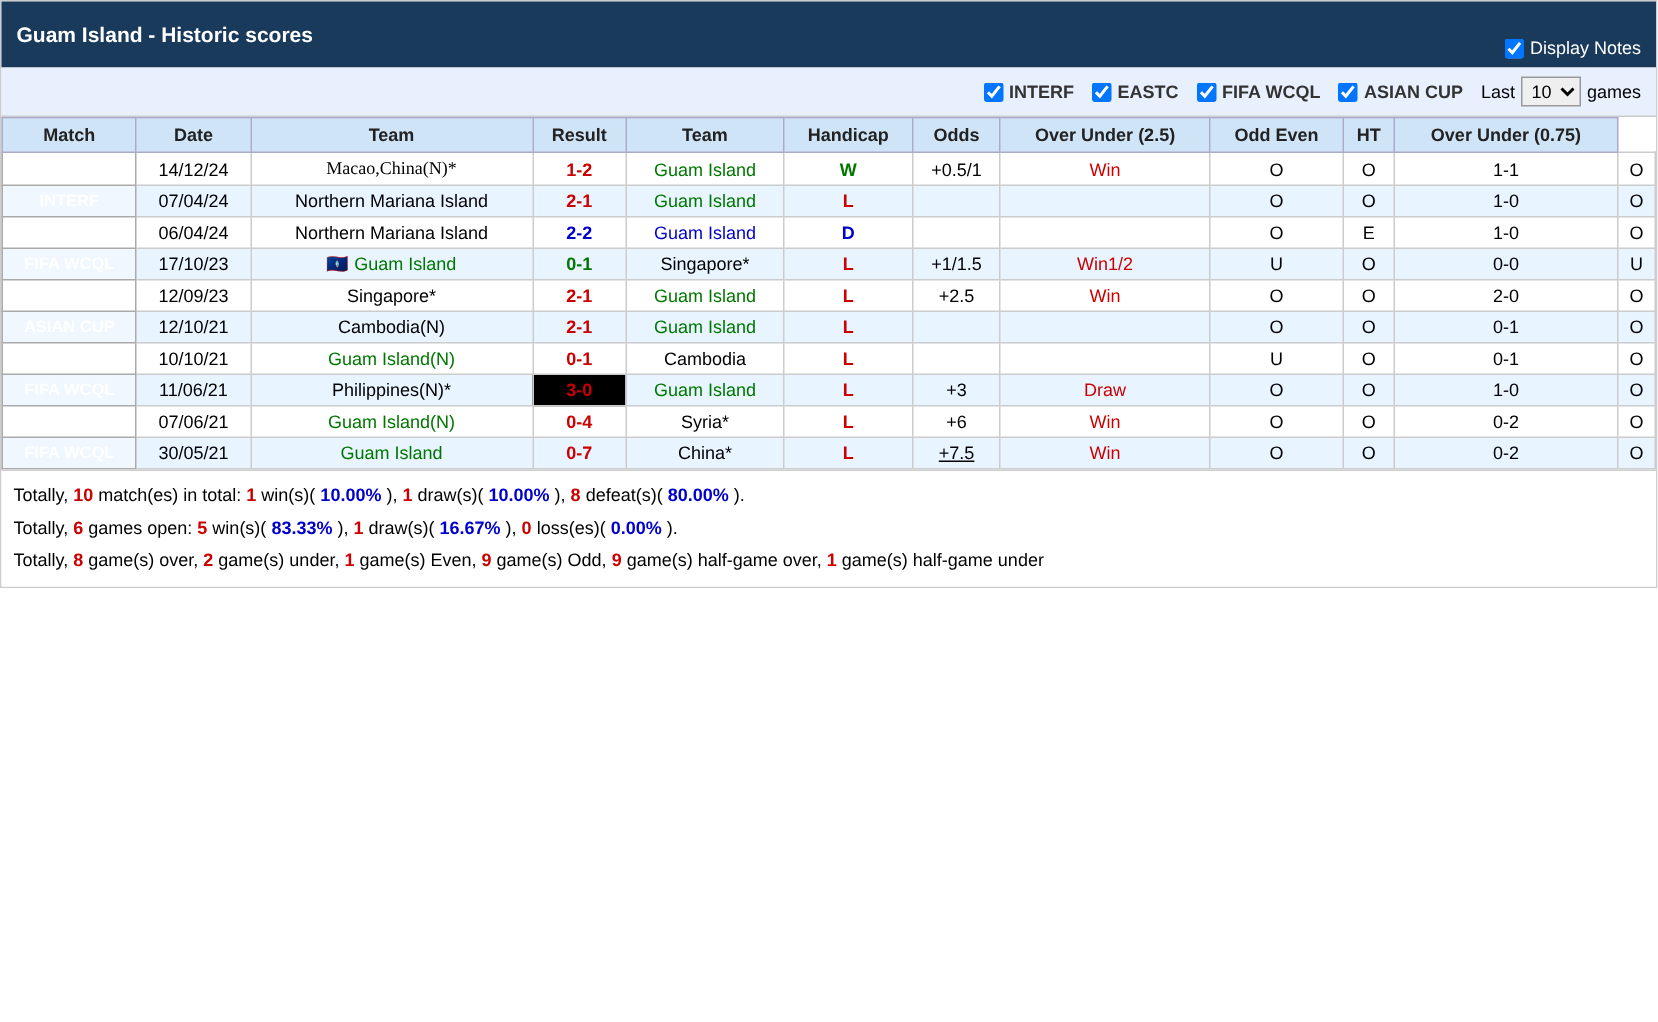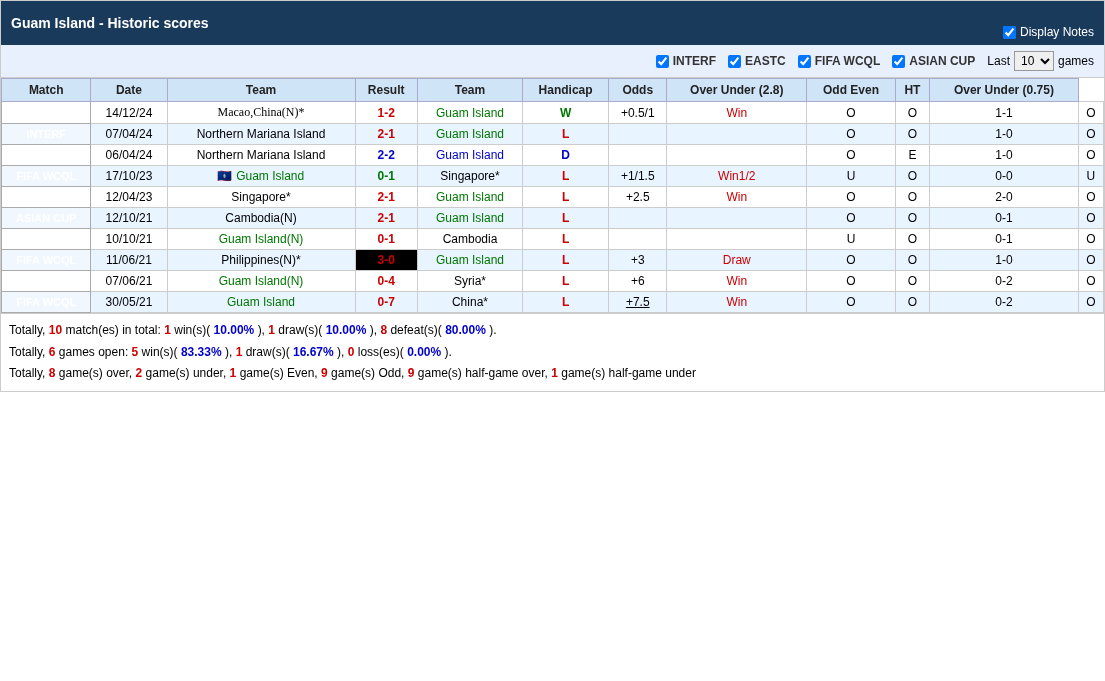--- a/index.html
+++ b/index.html
@@ -129,21 +129,21 @@
   <table>
     <thead>
       <tr>
         <th>Match</th>
         <th>Date</th>
         <th>Team</th>
         <th>Result</th>
         <th>Team</th>
         <th>Handicap</th>
         <th>Odds</th>
-        <th>Over Under (2.8)</th>
+        <th>Over Under (2.5)</th>
         <th>Odd Even</th>
         <th>HT</th>
         <th>Over Under (0.75)</th>
       </tr>
     </thead>
     <tbody id="table-body">
     <tr>
           <td class="tag-cell tag-eastc">EASTC</td>
           <td style="background: rgb(255, 255, 255);">14/12/24</td>
           <td style="background: rgb(255, 255, 255); font-family: Liberation Serif, serif;">Macao,China(N)*</td>
@@ -194,21 +194,21 @@
           <td class="wl-l" style="background: rgb(232, 244, 255);">L</td>
           <td style="background: rgb(232, 244, 255);">+1/1.5</td>
           <td class="odds-win" style="background: rgb(232, 244, 255);">Win1/2</td>
           <td style="background: rgb(232, 244, 255);">U</td>
           <td style="background: rgb(232, 244, 255);">O</td>
           <td style="background: rgb(232, 244, 255);">0-0</td>
           <td style="background: rgb(232, 244, 255);">U</td>
         </tr>
         <tr>
           <td class="tag-cell tag-fifa-wcql">FIFA WCQL</td>
-          <td style="background: rgb(255, 255, 255);">12/04/23</td>
+          <td style="background: rgb(255, 255, 255);">12/09/23</td>
           <td style="background: rgb(255, 255, 255);">Singapore*</td>
           <td class="result-lose" style="background: rgb(255, 255, 255);">2-1</td>
           <td class="team-green" style="background: rgb(255, 255, 255);">Guam Island</td>
           <td class="wl-l" style="background: rgb(255, 255, 255);">L</td>
           <td style="background: rgb(255, 255, 255);">+2.5</td>
           <td class="odds-win" style="background: rgb(255, 255, 255);">Win</td>
           <td style="background: rgb(255, 255, 255);">O</td>
           <td style="background: rgb(255, 255, 255);">O</td>
           <td style="background: rgb(255, 255, 255);">2-0</td>
           <td style="background: rgb(255, 255, 255);">O</td>

